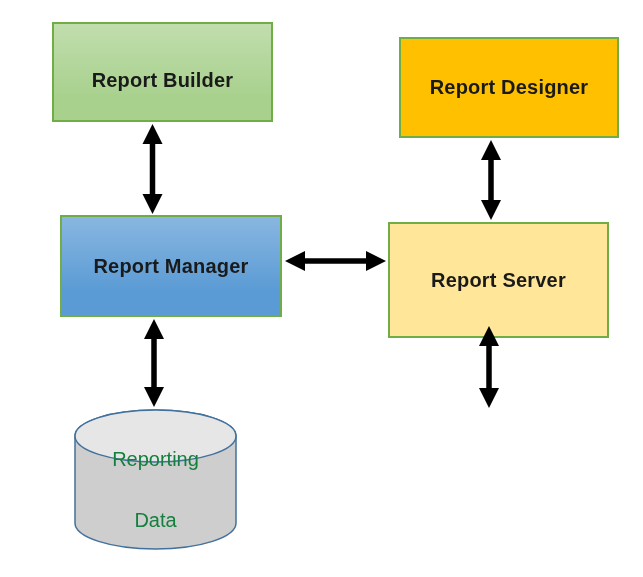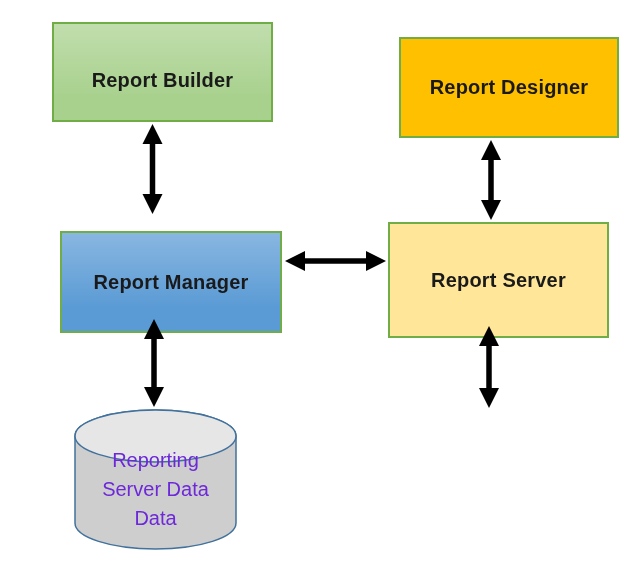--- a/index.html
+++ b/index.html
@@ -110,34 +110,33 @@
   </svg>
 
   <div class="node rect grad" id="node-report-builder" style="background-color: rgb(169, 209, 142); border-color: rgb(112, 173, 71);">
     <span class="label" style="color: rgb(26, 26, 26); margin-top: 16px;">Report Builder</span>
   </div>
 
   <div class="node rect" id="node-report-designer" style="background-color: rgb(255, 192, 0); border-color: rgb(112, 173, 71);">
     <span class="label" style="color: rgb(26, 26, 26);">Report Designer</span>
   </div>
 
-  <div class="node rect grad" id="node-report-manager" style="background-color: rgb(91, 155, 213); border-color: rgb(112, 173, 71); margin-top: 16px;">
+  <div class="node rect grad" id="node-report-manager" style="background-color: rgb(91, 155, 213); border-color: rgb(112, 173, 71);">
     <span class="label" style="color: rgb(26, 26, 26);">Report Manager</span>
   </div>
 
   <div class="node rect" id="node-report-server" style="background-color: rgb(255, 230, 153); border-color: rgb(112, 173, 71);">
     <span class="label" style="color: rgb(26, 26, 26);">Report Server</span>
   </div>
 
   <div class="node cyl" id="node-reporting-db">
     <svg width="163" height="141" viewBox="0 0 163 141">
       <path class="stroke15" d="M1,27 L1,114 A80.5,26 0 0 0 162,114 L162,27 A80.5,26 0 0 0 1,27 Z" fill="#cfcece" stroke="#41719c"></path>
       <ellipse class="stroke15" cx="81.5" cy="27" rx="80.5" ry="26" fill="#e6e6e6" stroke="#41719c"></ellipse>
     </svg>
-    <div class="cyl-label" style="color: #6d28d9;">
+    <div class="cyl-label" style="color: #15803d; gap: 32px;">
       <span>Reporting</span>
-      <span>Server Data</span>
       <span>Data</span>
     </div>
   </div>
 
 
 </div>
 
 </body></html>

